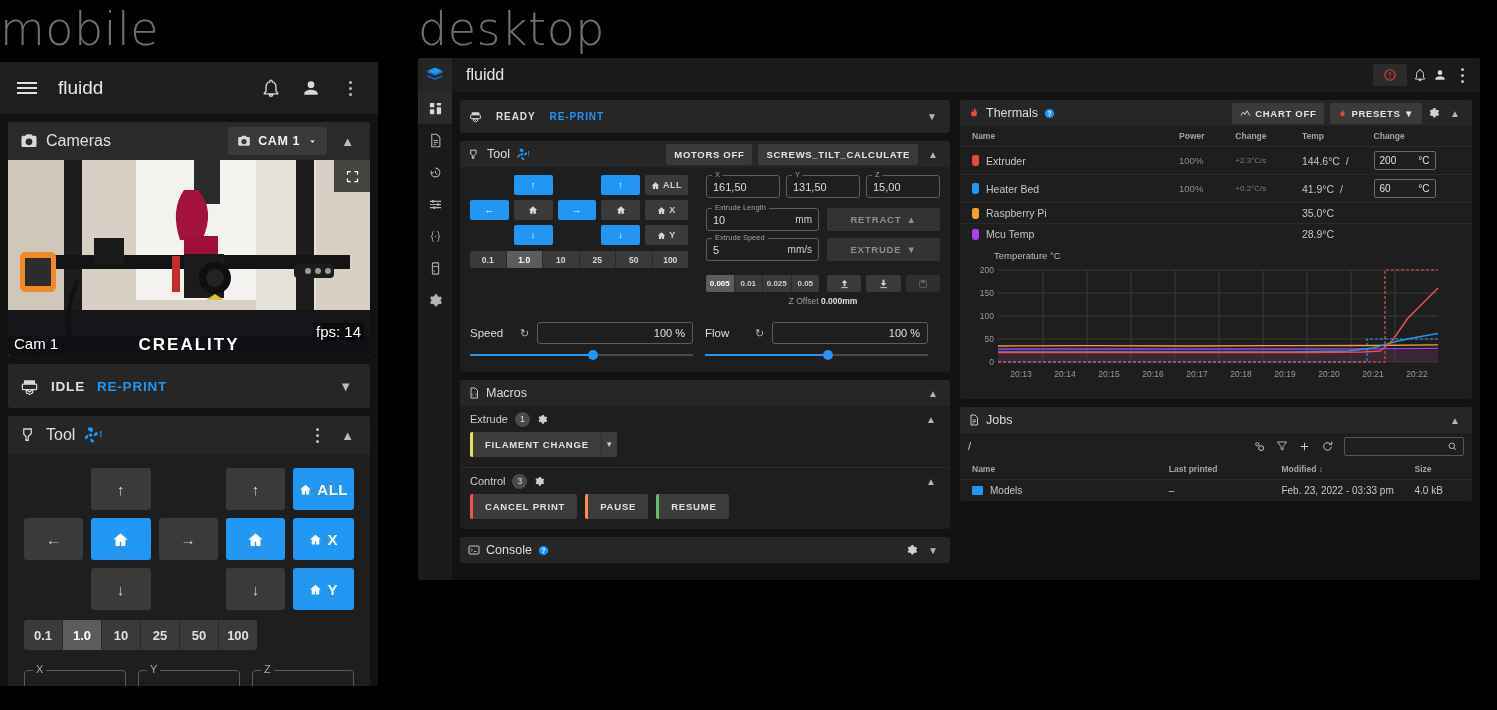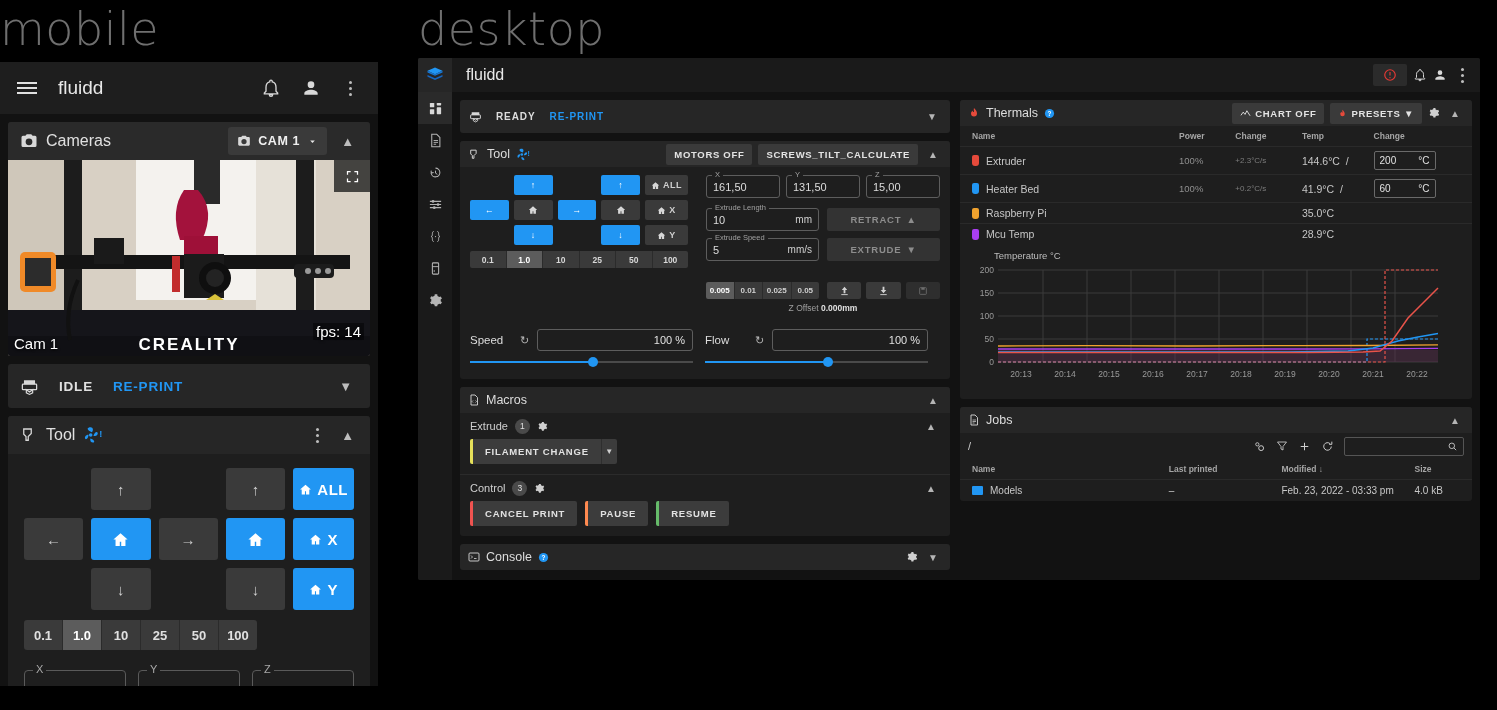--- a/index.html
+++ b/index.html
@@ -60,21 +60,21 @@
   }
   .cam-lbl {
     position:absolute; left:6px; bottom:4px; color:#fff; font-size:15px;
     text-shadow:0 1px 3px #000;
   }
   .cam-fps {
     position:absolute; right:6px; bottom:16px; color:#fff; font-size:15px;
     background:rgba(0,0,0,.45); padding:0 3px; text-shadow:0 1px 3px #000;
   }
 
-  .status-row { display:flex; align-items:center; height:44px; padding:0 12px; gap:20px; background:#262626; }
+  .status-row { display:flex; align-items:center; height:44px; padding:0 12px; gap:12px; background:#262626; }
   .status-txt { color:#e0e0e0; font-size:13.5px; font-weight:700; letter-spacing:.8px; }
   .status-link { color:#2196f3; font-size:13.5px; font-weight:700; letter-spacing:.8px; cursor:pointer; }
 
   .tool-badge { color:#2196f3; font-size:15px; font-weight:700; }
   .kebab { display:flex; flex-direction:column; gap:3px; padding:4px 8px; cursor:pointer;}
   .kebab i { width:3px; height:3px; border-radius:50%; background:#bdbdbd; display:block;}
 
   .m-body { padding: 14px 16px 10px 16px; background:#1e1e1e; }
   .btn {
     height: 36px; border-radius: 3px; border: none; background:#3a3a3a;
@@ -158,21 +158,21 @@
   .d-step.on{background:#5c5c5c;color:#fff}
 
   .d-fields { display:grid; grid-template-columns: repeat(3,1fr); gap:6px; }
   .d-field { position:relative; border:1px solid #5d5d5d; border-radius:3px; height:23px;
     display:flex; align-items:center; padding:0 6px; color:#dcdcdc; font-size:11px;}
   .d-field .lg { position:absolute; top:-6px; left:5px; background:#1e1e1e; padding:0 3px; font-size:7.5px; color:#a0a0a0;}
   .d-field .unit { margin-left:auto; color:#d0d0d0; font-size:10px; }
   .ext-row { display:grid; grid-template-columns: 1fr 1fr; gap:8px; margin-top:10px; }
   .ext-btn { height:23px; background:#333; color:#8d8d8d; font-size:9.5px; font-weight:700; letter-spacing:.8px;
     display:flex; align-items:center; justify-content:center; gap:5px; border-radius:2px; cursor:pointer;}
-  .zoff-row { display:grid; grid-template-columns: 1fr 1fr; gap:8px; margin-top:21px; }
+  .zoff-row { display:grid; grid-template-columns: 1fr 1fr; gap:8px; margin-top:14px; }
   .zsteps { display:flex; border-radius:2px; overflow:hidden; }
   .zstep { flex:1; height:17px; background:#3a3a3a; color:#d0d0d0; font-size:8px; font-weight:700;
     display:flex;align-items:center;justify-content:center;border-right:1px solid #2b2b2b;cursor:pointer;}
   .zstep:last-child{border-right:none}
   .zstep.on{background:#5c5c5c;color:#fff}
   .zbtns { display:grid; grid-template-columns:repeat(3,1fr); gap:5px; }
   .zbtn { height:17px; background:#3a3a3a; border-radius:2px; display:flex; align-items:center; justify-content:center; cursor:pointer;}
   .zbtn.off { background:#2e2e2e; }
   .zoff-lbl { text-align:center; font-size:8.5px; color:#a0a0a0; margin-top:4px; }
   .zoff-lbl b { color:#e0e0e0; }

